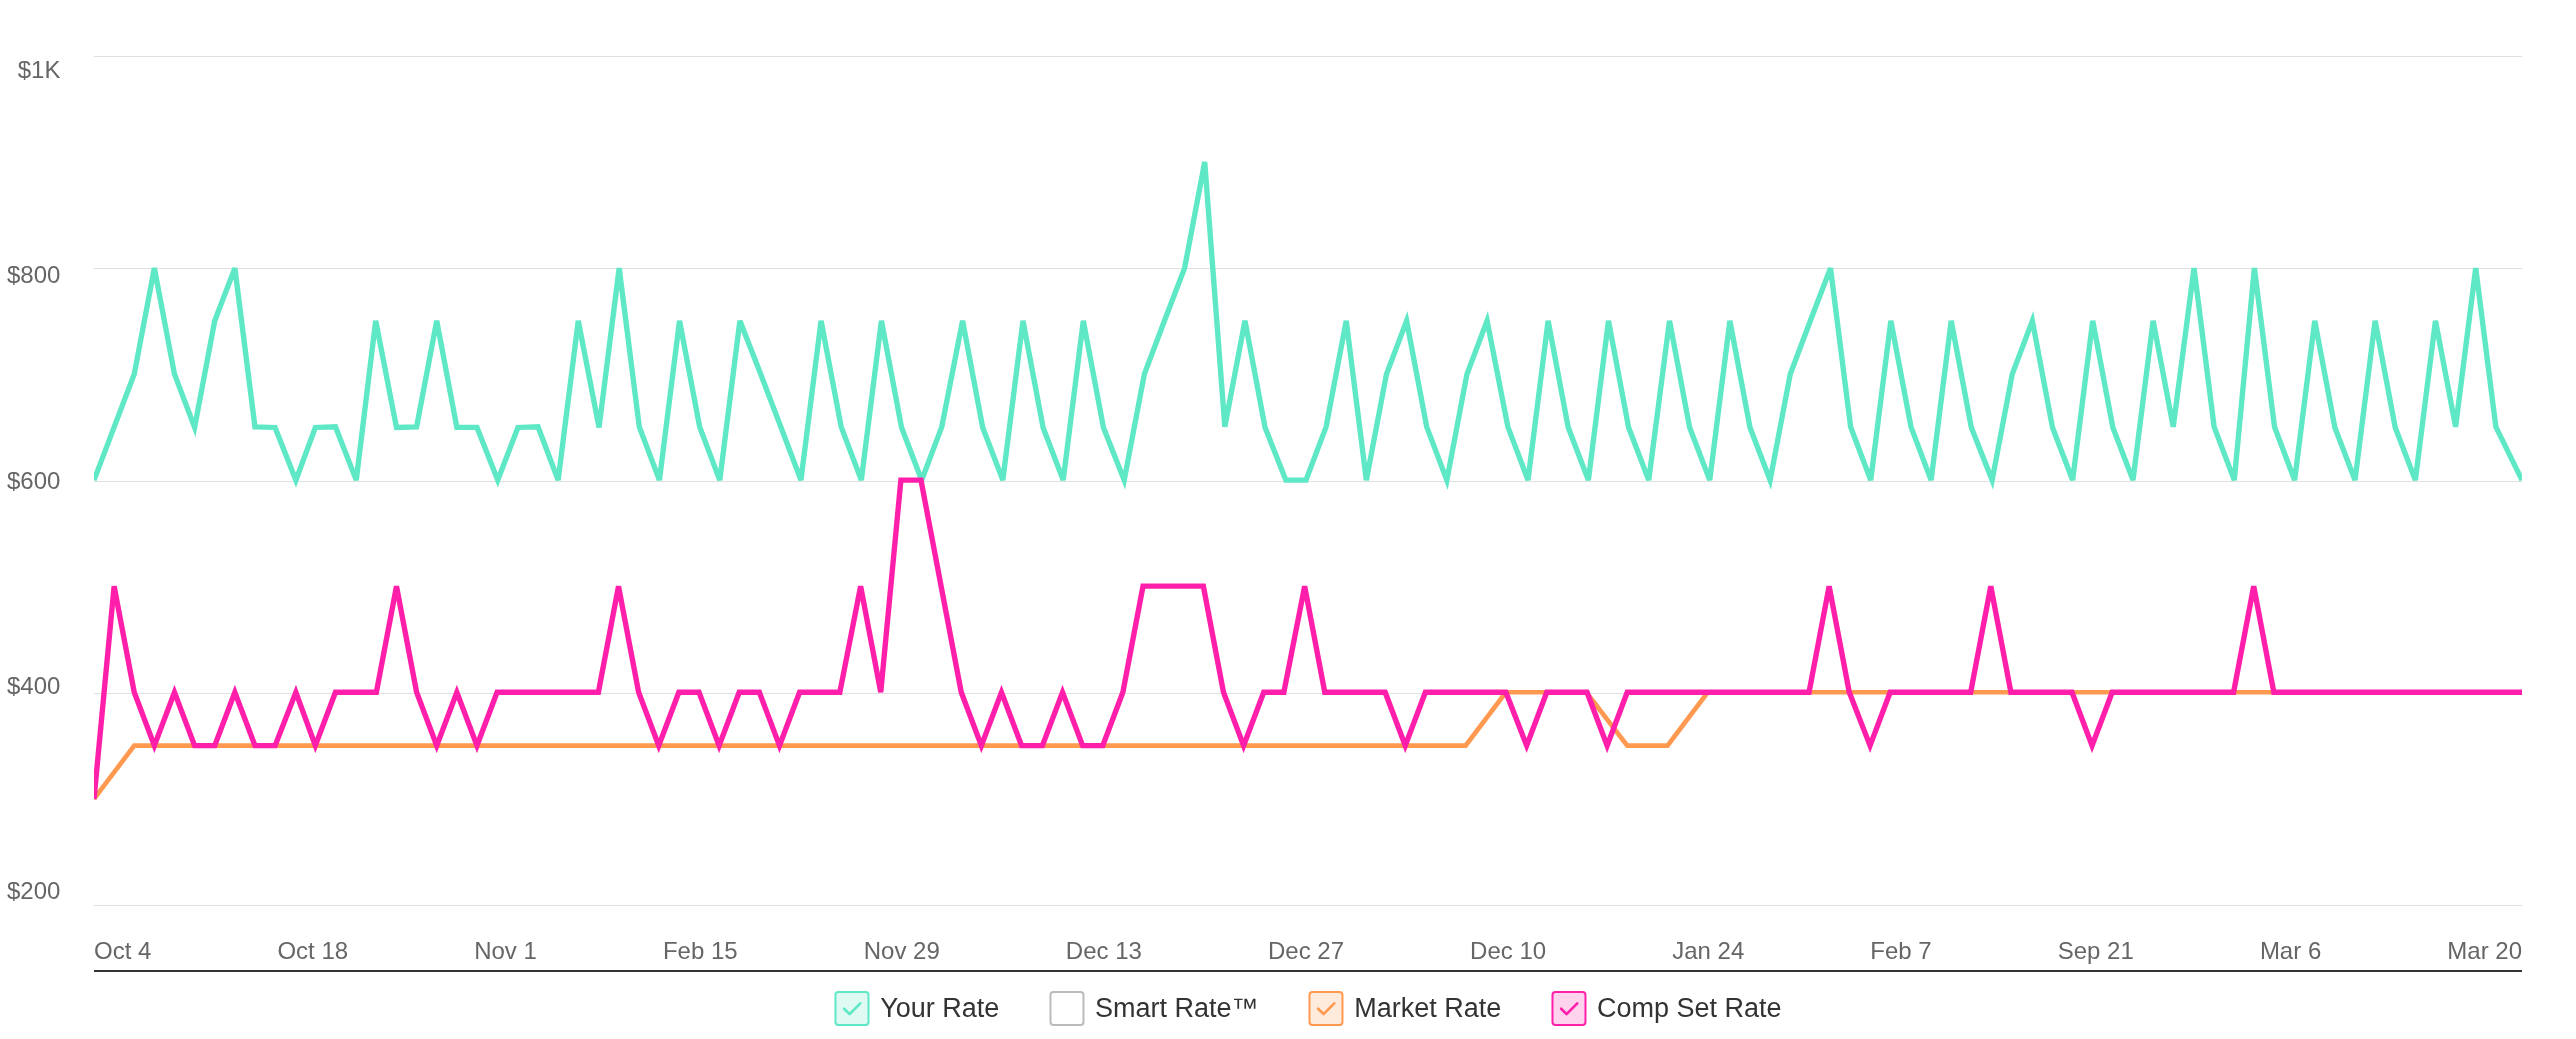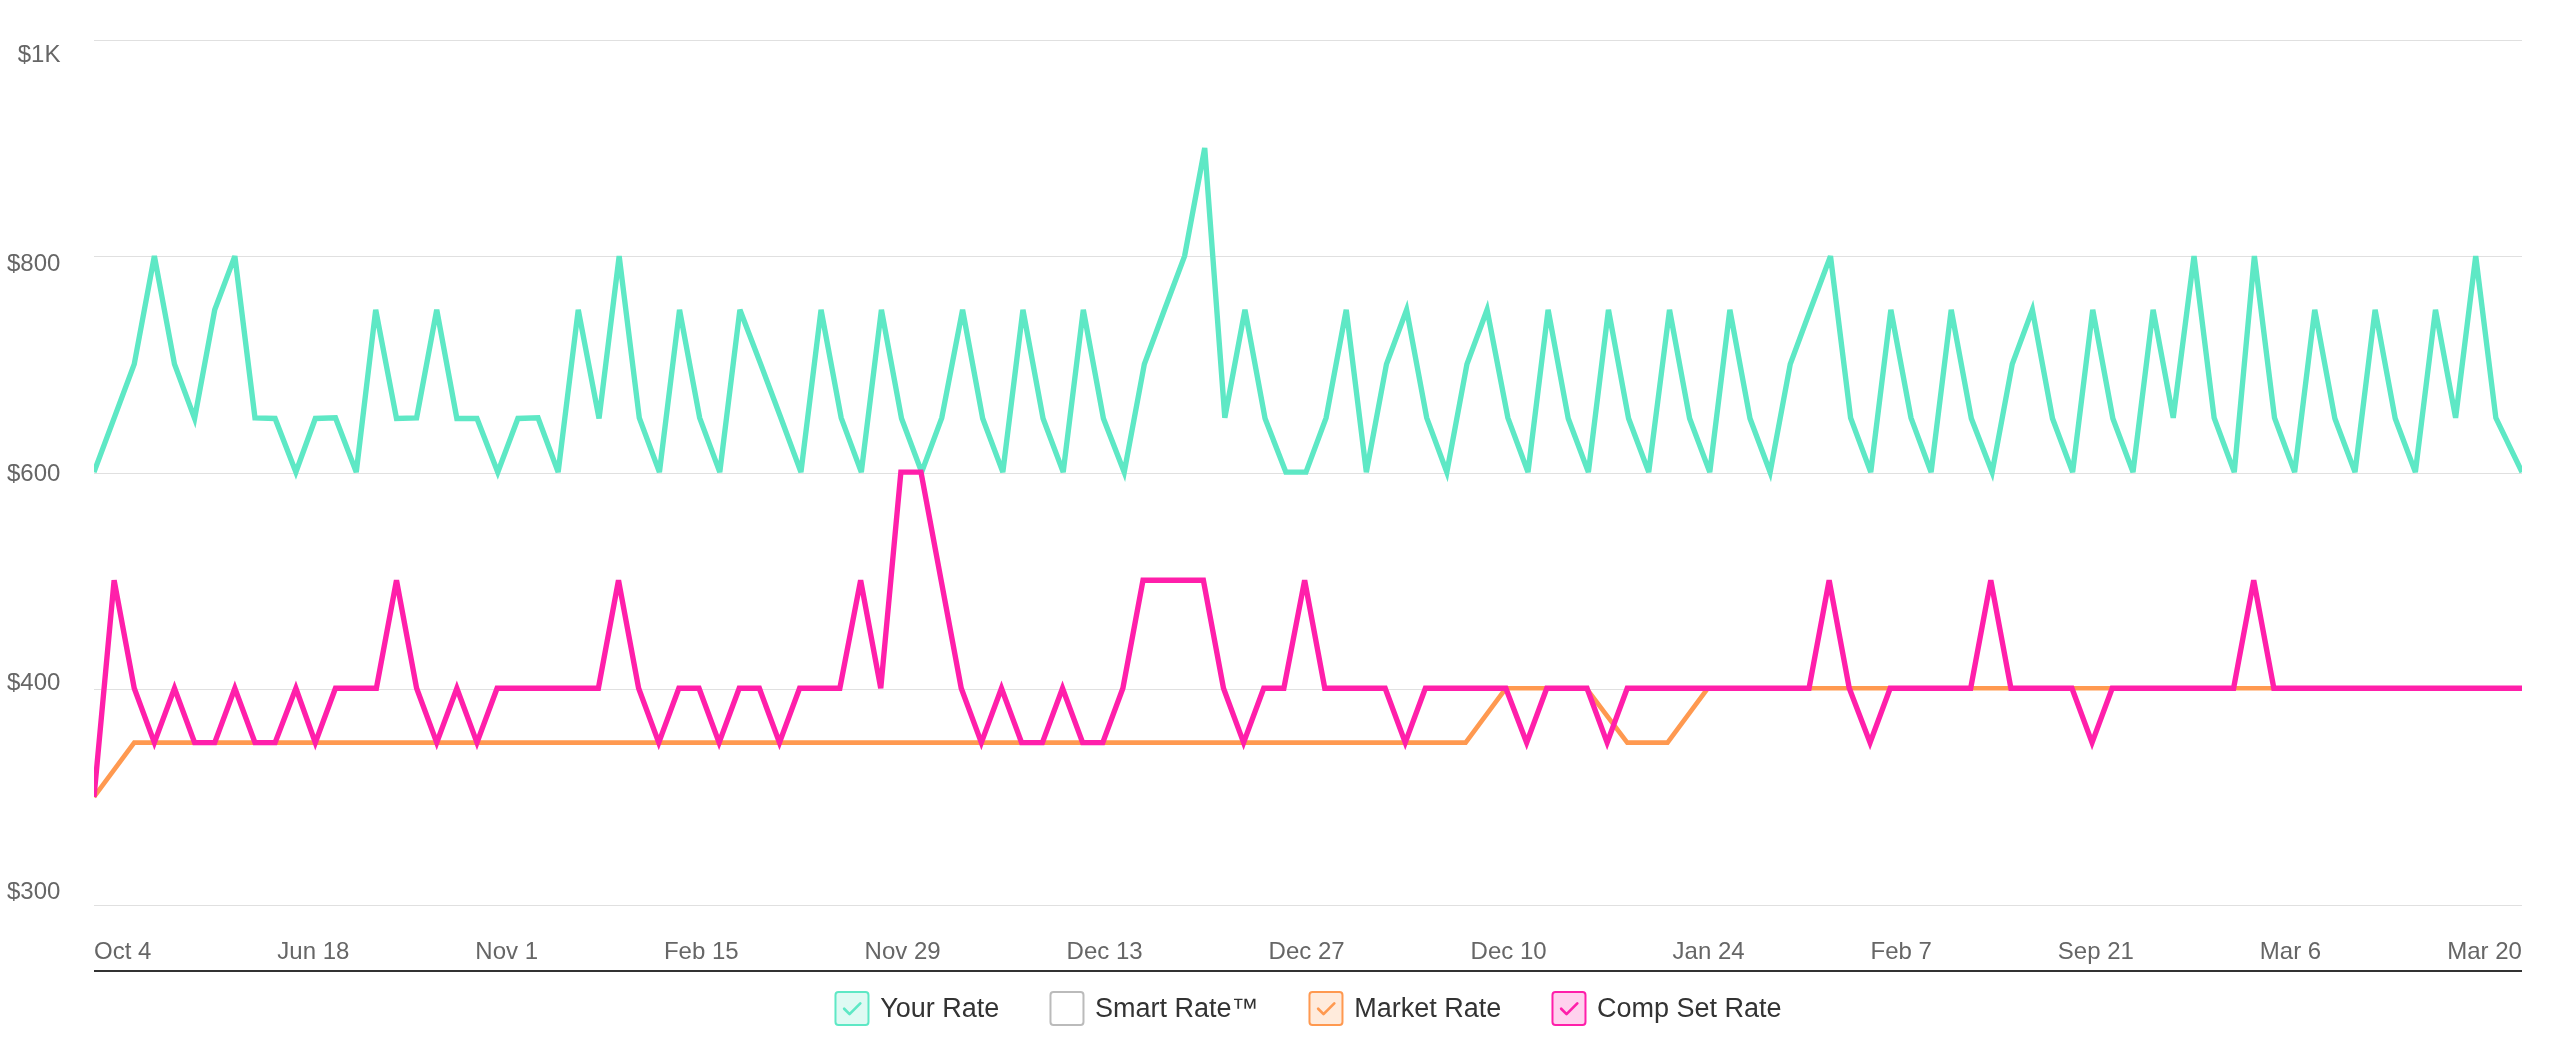--- a/index.html
+++ b/index.html
@@ -7,21 +7,21 @@
       background: #fff;
       font-family: -apple-system, BlinkMacSystemFont, 'Segoe UI', sans-serif;
       width: 2576px;
       height: 1039px;
       overflow: hidden;
     }
     .chart-container {
       width: 2576px;
       height: 1039px;
       position: relative;
-      padding: 40px 54px 134px 94px;
+      padding: 56px 54px 134px 94px;
       text-decoration: underline;
     }
     .chart-area {
       position: relative;
       width: 100%;
       height: 100%;
     }
     .y-axis-labels {
       position: absolute;
       left: -87px;
@@ -121,21 +121,21 @@
 <body>
 
 <div class="chart-container">
   <div class="chart-area">
 
     <div class="y-axis-labels">
       <span class="y-label">$1K</span>
       <span class="y-label">$800</span>
       <span class="y-label">$600</span>
       <span class="y-label">$400</span>
-      <span class="y-label">$300</span>
+      <span class="y-label">$200</span>
     </div>
 
     <div class="grid-lines">
       <div class="grid-line" style="top: 0%"></div>
       <div class="grid-line" style="top: 25%"></div>
       <div class="grid-line" style="top: 50%"></div>
       <div class="grid-line" style="top: 75%"></div>
       <div class="grid-line" style="top: 100%"></div>
     </div>
 
@@ -450,21 +450,21 @@
           3521,966
           3551,966
           3581,966
           3620,966
         "></polyline>
     </svg>
 
     <div class="x-axis">
       <div class="x-axis-line"></div>
       <span class="x-label">Oct 4</span>
-      <span class="x-label">Jun 18</span>
+      <span class="x-label">Oct 18</span>
       <span class="x-label">Nov 1</span>
       <span class="x-label">Feb 15</span>
       <span class="x-label">Nov 29</span>
       <span class="x-label">Dec 13</span>
       <span class="x-label">Dec 27</span>
       <span class="x-label">Dec 10</span>
       <span class="x-label">Jan 24</span>
       <span class="x-label">Feb 7</span>
       <span class="x-label">Sep 21</span>
       <span class="x-label">Mar 6</span>

